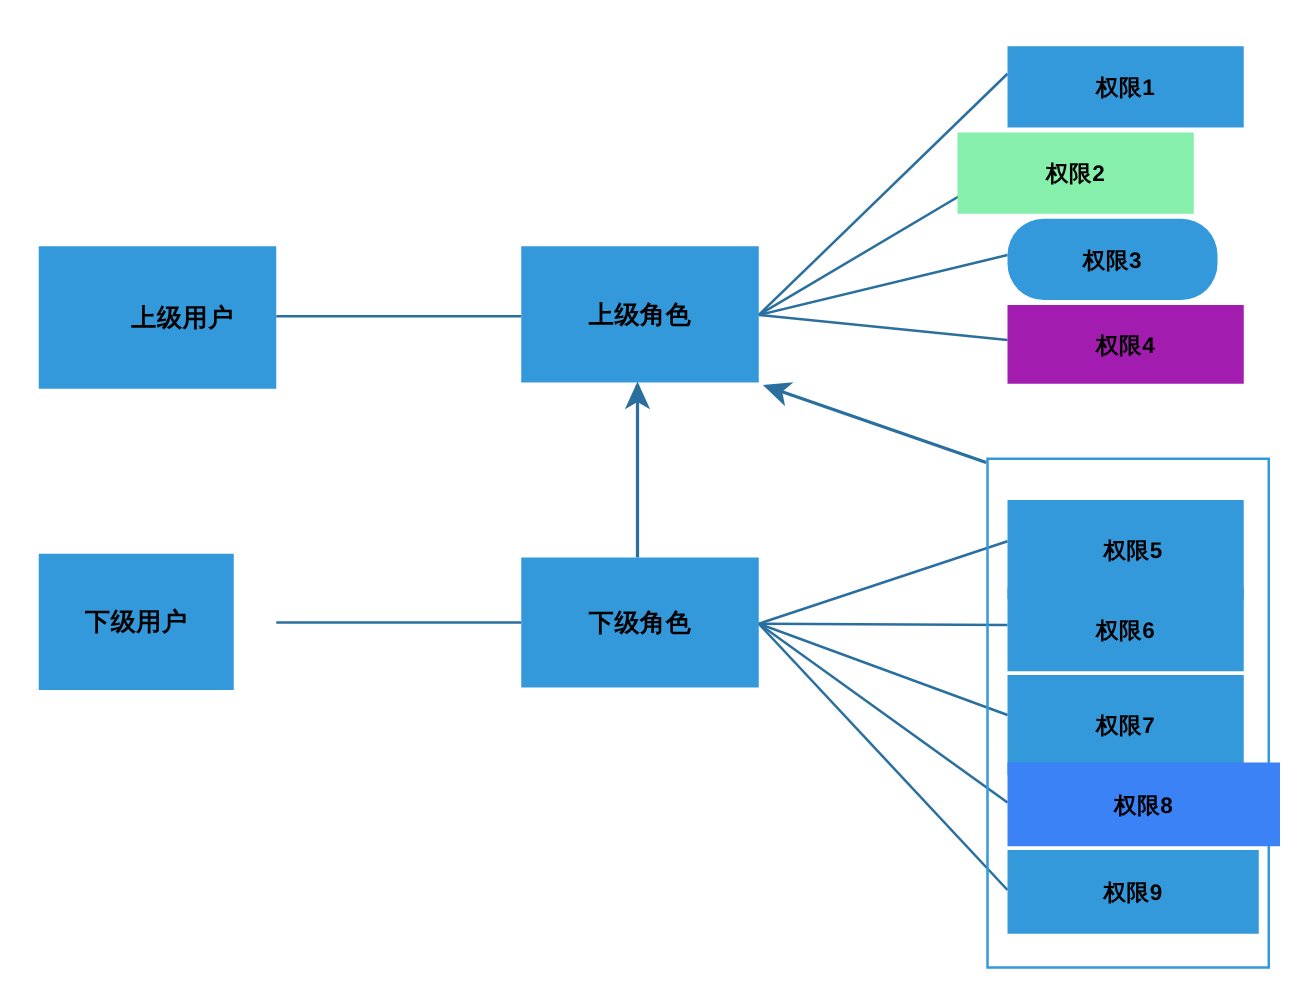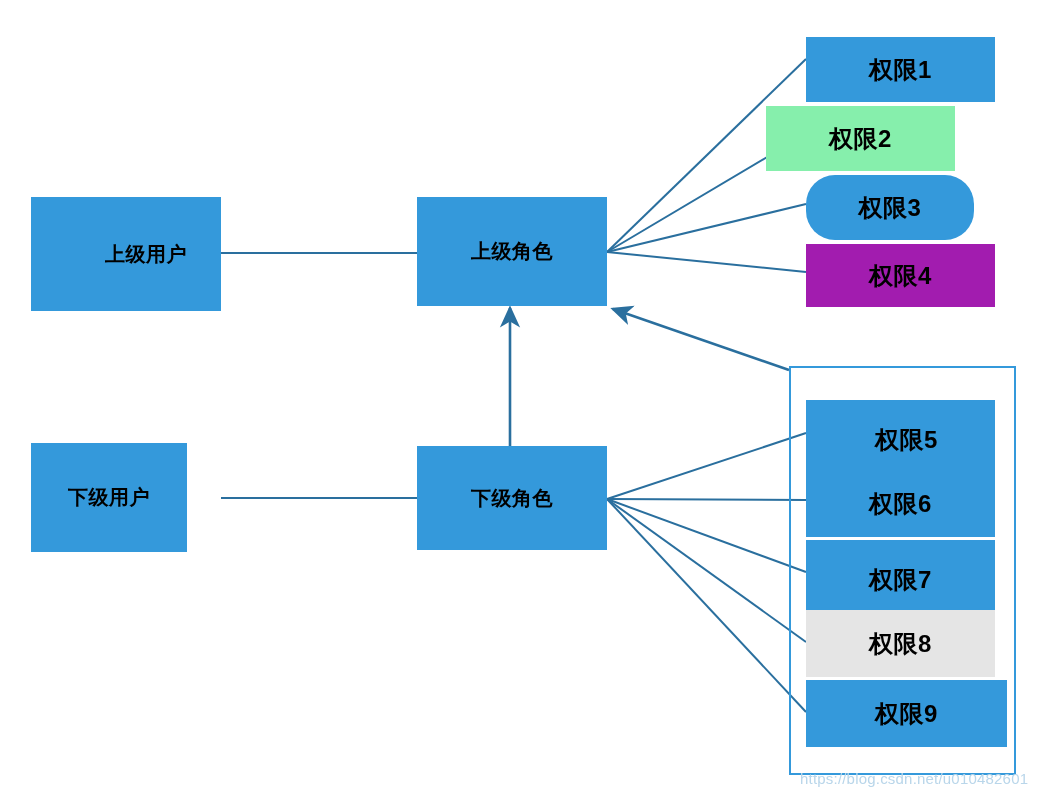--- a/index.html
+++ b/index.html
@@ -34,21 +34,21 @@
     color: #000000;
     font-weight: bold;
     letter-spacing: 0.5px;
     box-sizing: border-box;
     z-index: 3;
   }
   .node-entity {
     font-size: 20px;
   }
   .node-perm {
-    font-size: 24px;
+    font-size: 18px;
   }
   .group-frame {
     position: absolute;
     border: 2px solid #3499db;
     background: transparent;
     box-sizing: border-box;
     z-index: 1;
   }
   .watermark {
     position: absolute;
@@ -94,19 +94,18 @@
       <div class="node node-entity" style="left: 417px; top: 197px; width: 190px; height: 109px; background: rgb(52, 153, 219); color: rgb(0, 0, 0);">上级角色</div>
       <div class="node node-entity" style="left: 31px; top: 443px; width: 156px; height: 109px; background: rgb(52, 153, 219); color: rgb(0, 0, 0);">下级用户</div>
       <div class="node node-entity" style="left: 417px; top: 446px; width: 190px; height: 104px; background: rgb(52, 153, 219); color: rgb(0, 0, 0);">下级角色</div>
       <div class="node node-perm" style="left: 806px; top: 37px; width: 189px; height: 65px; background: rgb(52, 153, 219); color: rgb(0, 0, 0);">权限1</div>
       <div class="node node-perm" style="left: 766px; top: 106px; width: 189px; height: 65px; background: #86efac; color: rgb(0, 0, 0);">权限2</div>
       <div class="node node-perm" style="left: 806px; top: 175px; width: 168px; height: 65px; background: rgb(52, 153, 219); color: #000000; border-radius: 29px;">权限3</div>
       <div class="node node-perm" style="left: 806px; top: 244px; width: 189px; height: 63px; background: #a21caf; color: rgb(0, 0, 0);">权限4</div>
       <div class="node node-perm" style="left: 806px; top: 400px; width: 189px; height: 79px; background: rgb(52, 153, 219); color: rgb(0, 0, 0); padding-left: 12px;">权限5</div>
       <div class="node node-perm" style="left: 806px; top: 470px; width: 189px; height: 67px; background: rgb(52, 153, 219); color: rgb(0, 0, 0);">权限6</div>
       <div class="node node-perm" style="left: 806px; top: 540px; width: 189px; height: 80px; background: rgb(52, 153, 219); color: rgb(0, 0, 0);">权限7</div>
-      <div class="node node-perm" style="left: 806px; top: 610px; width: 189px; height: 67px; background: #e5e5e5; color: rgb(0, 0, 0); text-align: center;">权限8</div>
+      <div class="node node-perm" style="left: 806px; top: 610px; width: 218px; height: 67px; background: #3b82f6; color: rgb(0, 0, 0); text-align: center;">权限8</div>
       <div class="node node-perm" style="left: 806px; top: 680px; width: 201px; height: 67px; background: rgb(52, 153, 219); color: rgb(0, 0, 0);">权限9</div>
     </div>
 
-  <div class="watermark" style="left: 800px; top: 770px; color: rgb(185, 214, 234);">https://blog.csdn.net/u010482601</div>
 
 </div>
 
 </body></html>

